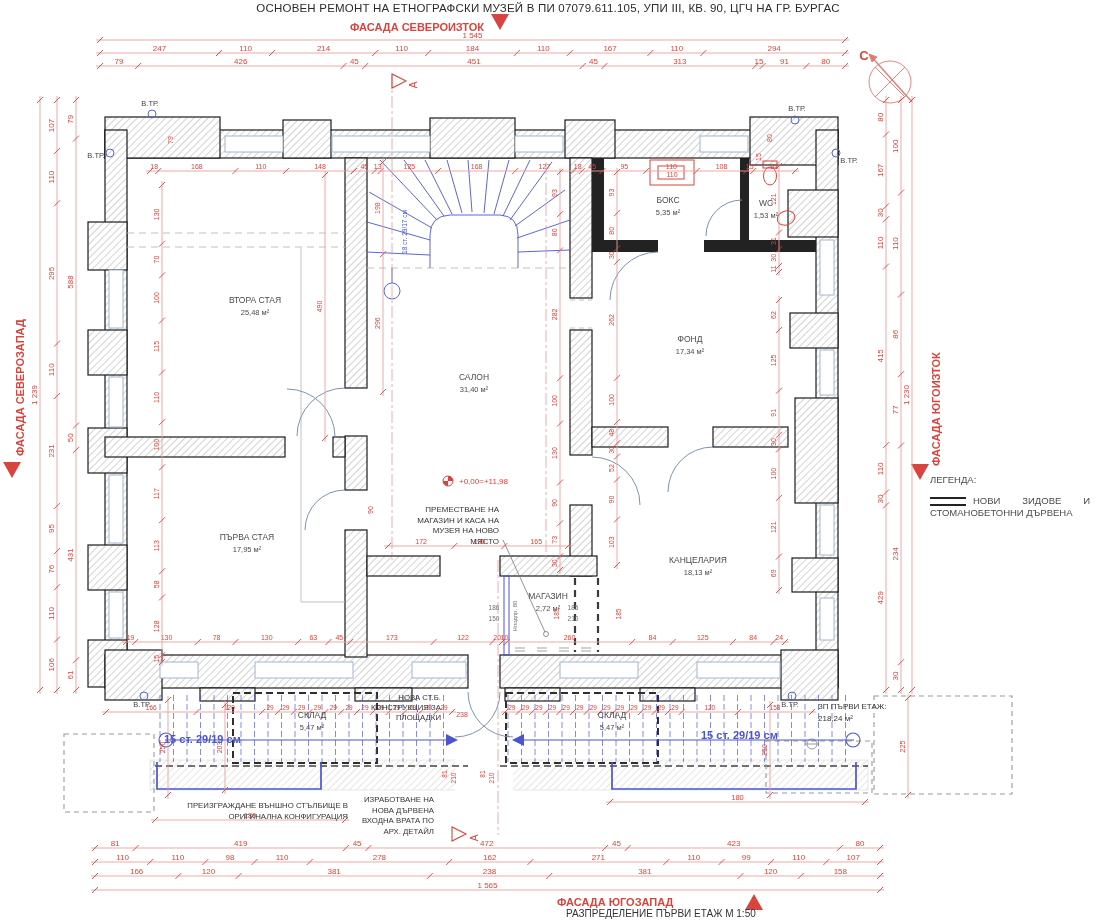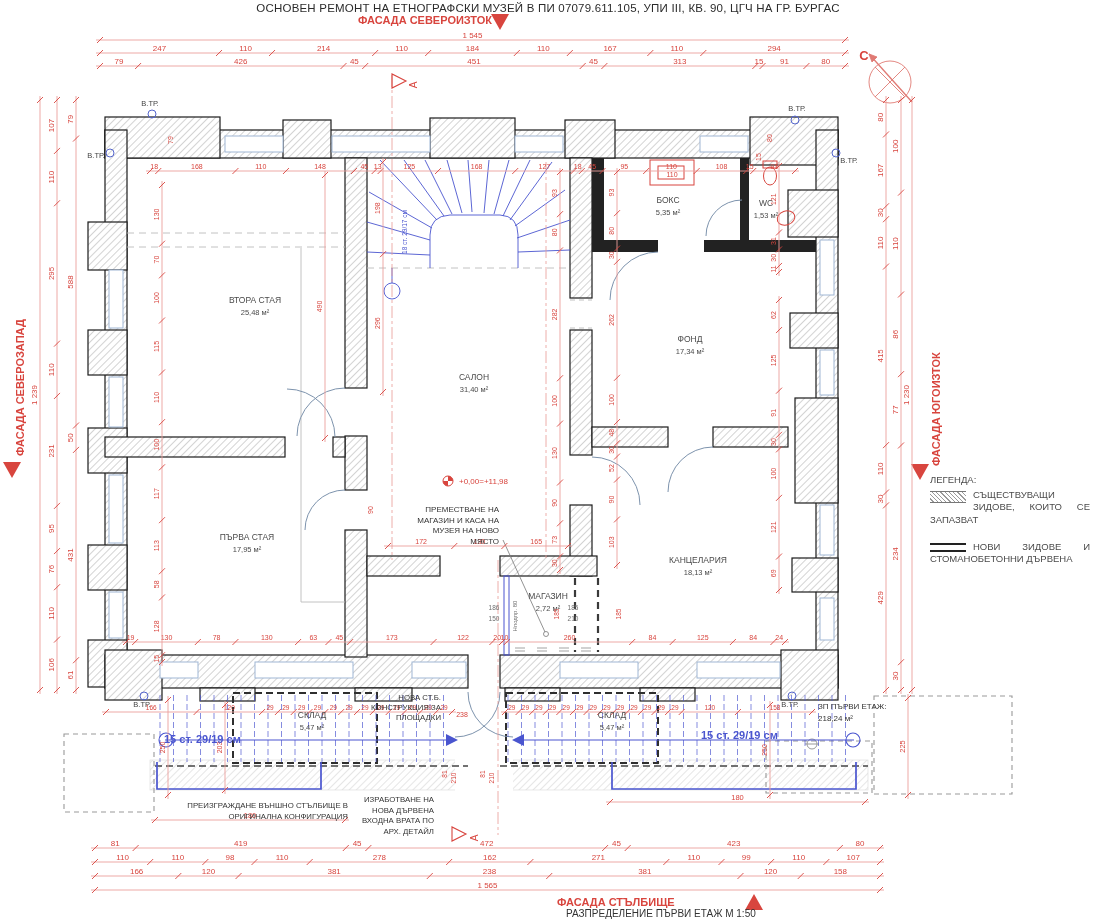--- a/index.html
+++ b/index.html
@@ -6,55 +6,52 @@
   html,body{margin:0;padding:0;background:#fff;}
   body{font-family:"Liberation Sans", sans-serif;}
   .page{position:relative;width:1096px;height:922px;background:#ffffff;overflow:hidden;}
   .title{position:absolute;left:0;right:0;top:2px;text-align:center;font-size:11.5px;color:var(--ink);letter-spacing:.2px;}
   .fac{position:absolute;font-size:11px;font-weight:600;color:var(--red);white-space:nowrap;}
   .tri-down{position:absolute;width:0;height:0;border-left:9px solid transparent;border-right:9px solid transparent;border-top:16px solid var(--red);}
   .tri-up{position:absolute;width:0;height:0;border-left:9px solid transparent;border-right:9px solid transparent;border-bottom:16px solid var(--red);}
   .v-label{position:absolute;transform:rotate(-90deg);transform-origin:left top;}
   .scale-note{position:absolute;left:566px;top:908px;font-size:10px;color:#333;}
   .legend{position:absolute;left:930px;top:474px;width:160px;color:#4b4b4b;font-size:9.5px;}
-  .legend-h{margin-bottom:4px;}
+  .legend-h{margin-bottom:10px;}
   .legend-item{margin-bottom:15px;text-align:justify;line-height:1.3;}
   .sw{float:left;margin:2px 7px 0 0;width:36px;}
   .sw-hatch{height:10px;background:repeating-linear-gradient(45deg,#fff 0 2px,#9a9a9a 2px 3px);border-top:1px solid #777;border-bottom:1px solid #777;}
   .sw-dash{height:7px;border-top:2px dashed #9e9e9e;border-bottom:2px dashed #9e9e9e;}
   .sw-solid{height:5px;border-top:2.5px solid #222;border-bottom:2.5px solid #222;}
   svg{position:absolute;left:0;top:0;}
   svg text{font-family:"Liberation Sans", sans-serif;}
 </style>
 </head>
 <body>
 
 <div class="page">
 
   <div class="title">ОСНОВЕН РЕМОНТ НА ЕТНОГРАФСКИ МУЗЕЙ В ПИ 07079.611.105, УПИ III, КВ. 90, ЦГЧ НА ГР. БУРГАС</div>
 
-  <div class="fac" style="left:350px;top:14px;margin-left:8px;">ФАСАДА СЕВЕРОИЗТОК</div>
+  <div class="fac" style="left:350px;top:21px;">ФАСАДА СЕВЕРОИЗТОК</div>
   <div class="tri-down" style="left:491px;top:14px;"></div>
 
   <div class="fac v-label" style="left:14px;top:456px;">ФАСАДА СЕВЕРОЗАПАД</div>
   <div class="tri-down" style="left:3px;top:462px;"></div>
 
   <div class="fac v-label" style="left:930px;top:466px;">ФАСАДА ЮГОИЗТОК</div>
   <div class="tri-down" style="left:911px;top:464px;"></div>
 
-  <div class="fac" style="left:557px;top:896px;">ФАСАДА СТЪЛБИЩЕ</div>
+  <div class="fac" style="left:557px;top:896px;">ФАСАДА ЮГОЗАПАД</div>
   <div class="tri-up" style="left:745px;top:894px;"></div>
 
   <div class="scale-note">РАЗПРЕДЕЛЕНИЕ ПЪРВИ ЕТАЖ  М 1:50</div>
 
   <div class="legend">
     <div class="legend-h">ЛЕГЕНДА:</div>
-    <div class="legend-item">
-      <span class="sw sw-hatch"></span><span>СЪЩЕСТВУВАЩИ ЗИДОВЕ, КОИТО СЕ ЗАПАЗВАТ</span>
-    </div>
     <div class="legend-item">
       <span class="sw sw-solid"></span><span>НОВИ ЗИДОВЕ И СТОМАНОБЕТОННИ ДЪРВЕНА</span>
     </div>
   </div>
 
   <svg id="plan" width="1096" height="922" viewBox="0 0 1096 922">
     <defs>
       <pattern id="hatch" width="5" height="5" patternTransform="rotate(45)" patternUnits="userSpaceOnUse">
         <rect width="5" height="5" fill="#ffffff"></rect>
         <line x1="0" y1="0" x2="0" y2="5" stroke="#a8a8a8" stroke-width="1"></line>

